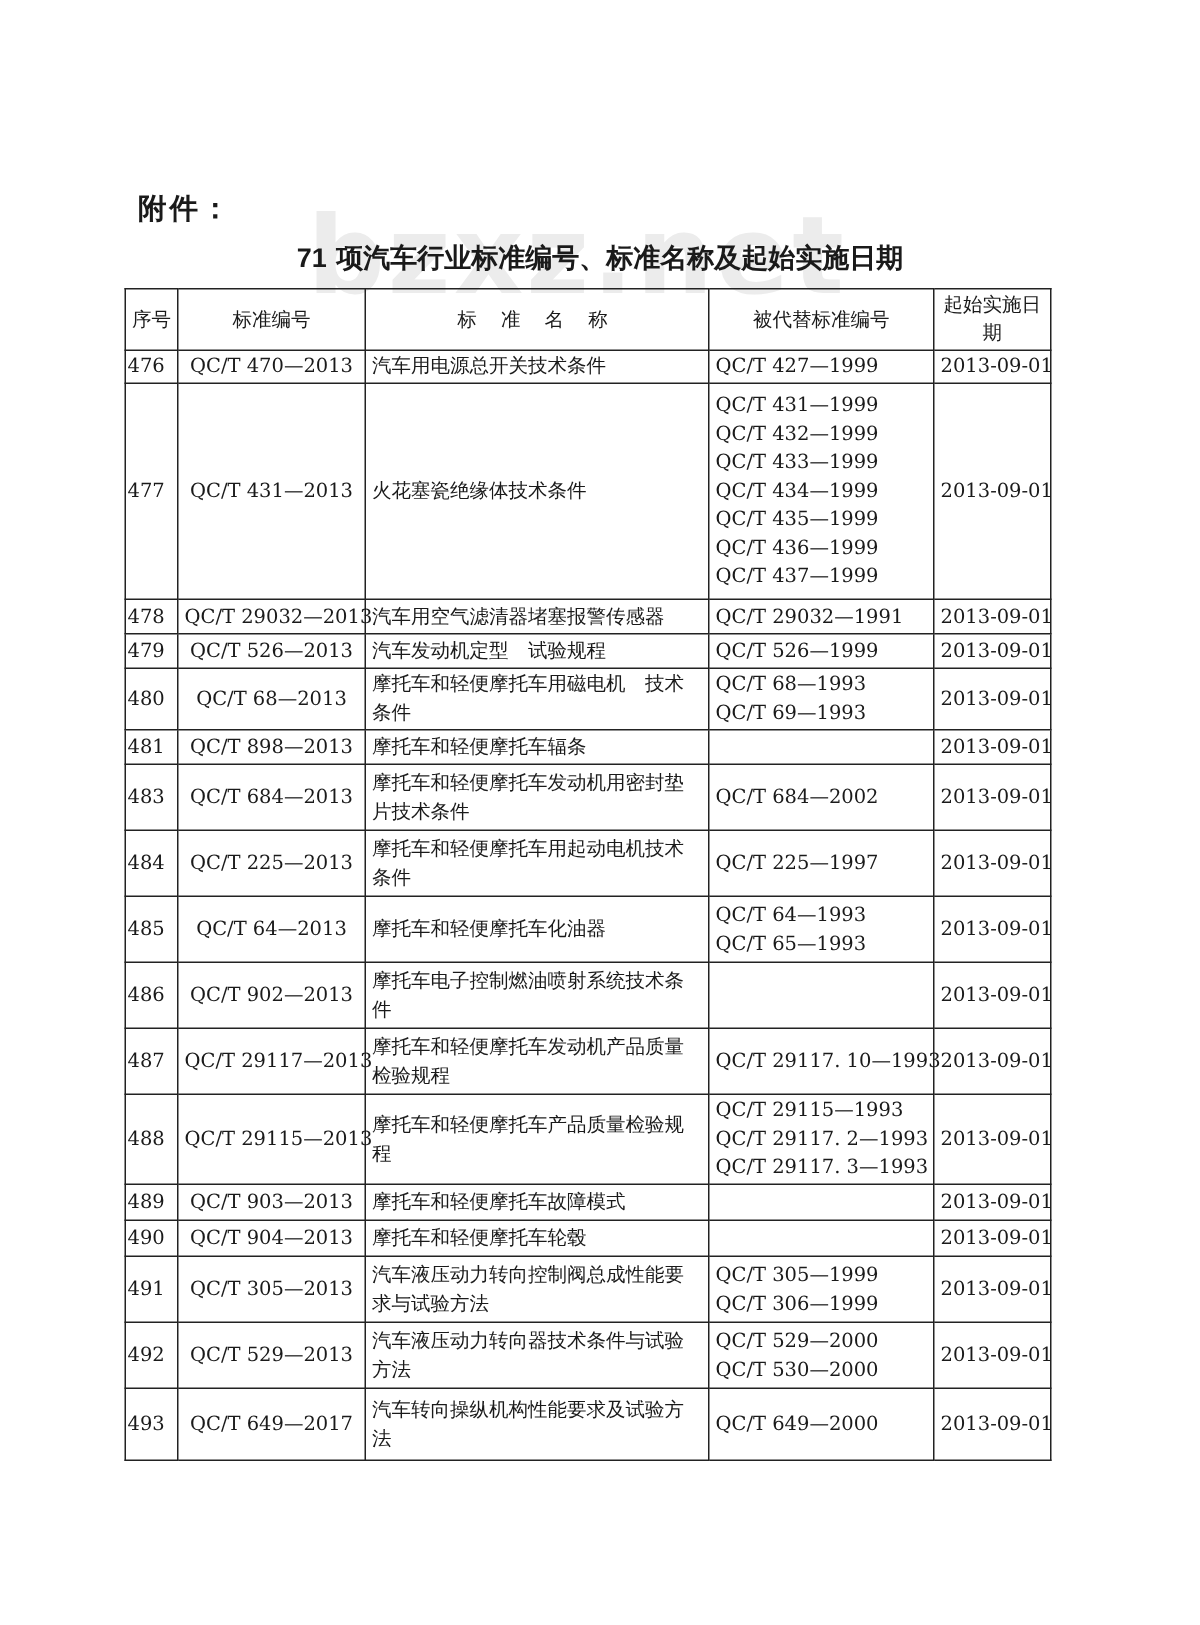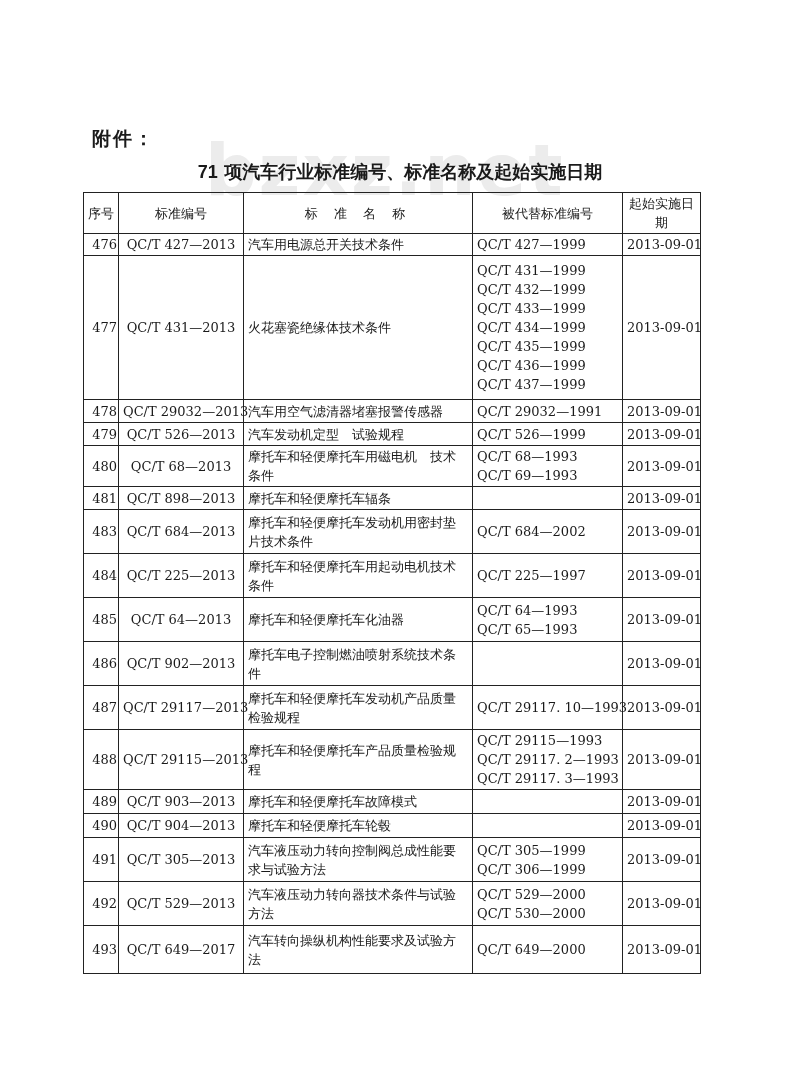--- a/index.html
+++ b/index.html
@@ -35,21 +35,21 @@
       border: 1.3px solid #222;
       padding: 1px 4px;
       vertical-align: middle;
       line-height: 19px;
     }
     table.std th {
       font-family: "DejaVu Sans", sans-serif;
       font-weight: normal; font-size: 13px; height: 26px;
       text-align: center;
     }
-    table.std td.idx { text-align: right; padding: 1px 1px; }
+    table.std td.idx { text-align: left; padding: 1px 1px; }
     table.std td.code { text-align: center; white-space: nowrap; }
     table.std td.name { text-align: left; font-family: "DejaVu Sans", sans-serif; font-size: 13px; }
     table.std td.repl { white-space: nowrap; }
     table.std td.date { text-align: center; white-space: nowrap; }
     .repl-line { display: block; }
   </style>
 </head>
 <body>
 
 <div class="watermark">bzxz.net</div>
@@ -69,21 +69,21 @@
       <th style="padding:1px 0;">序号</th>
       <th>标准编号</th>
       <th style="letter-spacing:6px;">标 准 名 称</th>
       <th>被代替标准编号</th>
       <th style="padding:1px 0;">起始实施日期</th>
     </tr>
   </thead>
   <tbody id="tbody">
       <tr style="height: 22px;">
         <td class="idx">476</td>
-        <td class="code">QC/T 427—2013</td>
+        <td class="code">QC/T 470—2013</td>
         <td class="name">汽车用电源总开关技术条件</td>
         <td class="repl">
           <span class="repl-line">QC/T 427—1999</span>
         </td>
         <td class="date">2013-09-01</td>
       </tr>
       <tr style="height: 144px;">
         <td class="idx">477</td>
         <td class="code">QC/T 431—2013</td>
         <td class="name">火花塞瓷绝缘体技术条件</td>

